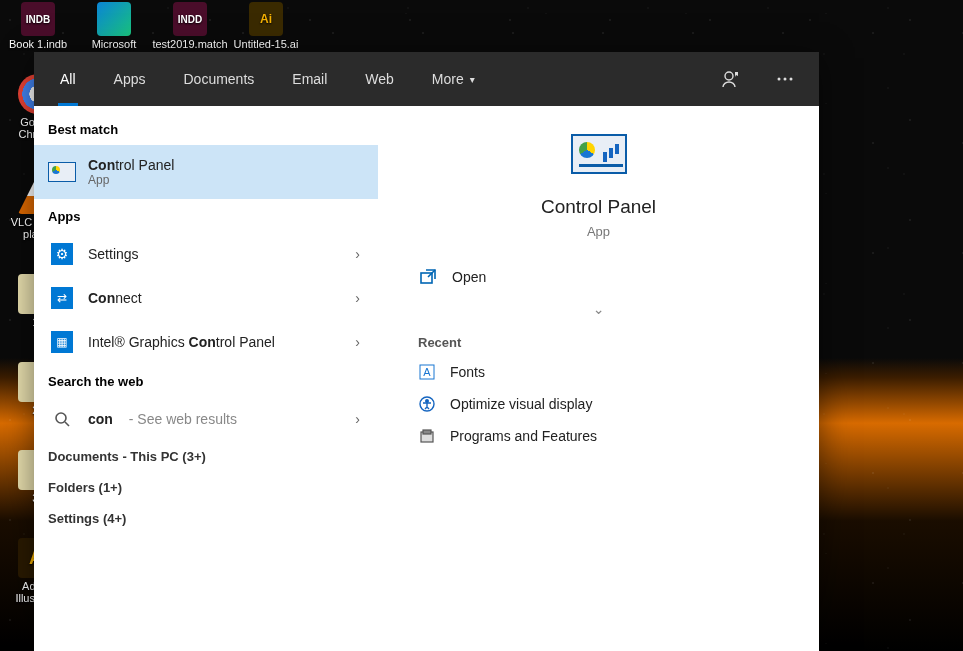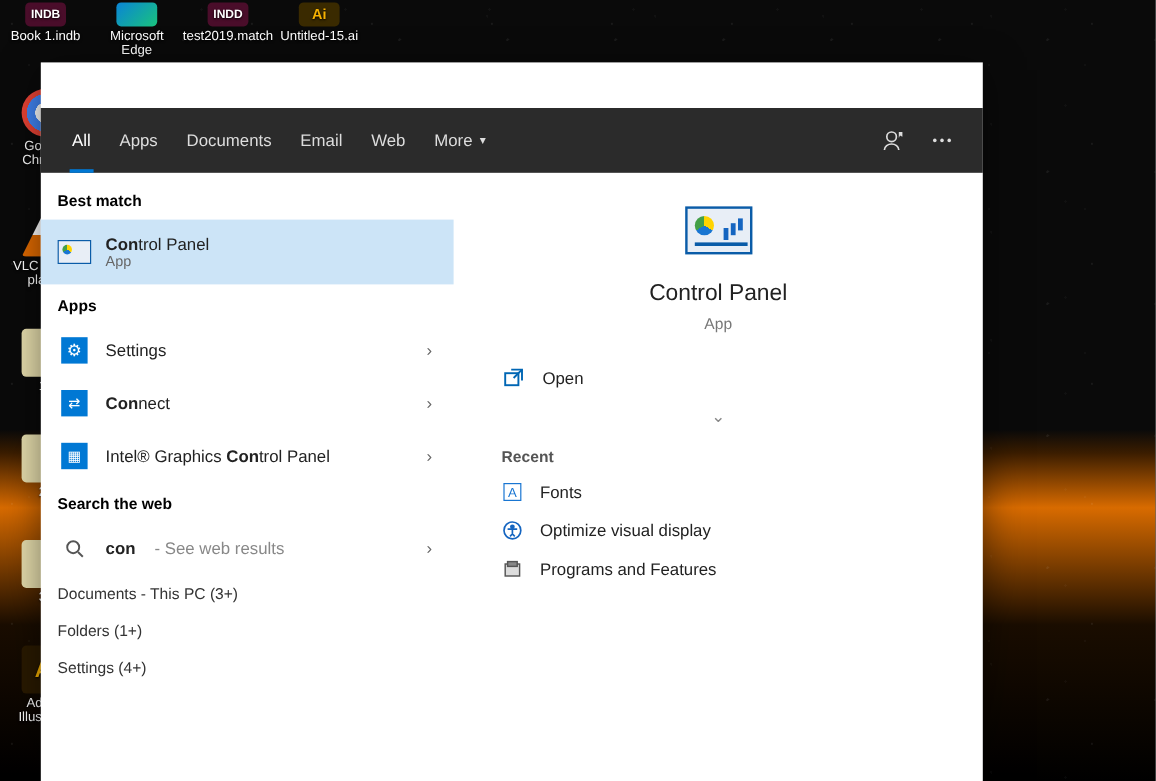--- a/index.html
+++ b/index.html
@@ -20,32 +20,32 @@
       radial-gradient(circle at 30% 45%, #fff1 1px, transparent 1px);
     background-size: 100px 100px, 120px 80px, 90px 110px, 140px 90px, 80px 120px;
     opacity:0.5;
   }
 
   
   .desktop-icons { position:absolute; left:0; top:0; width:100%; }
   .drow { display:flex; }
   .dicon { width:76px; display:flex; flex-direction:column; align-items:center; color:#fff; font-size:11px; text-align:center; text-shadow:0 1px 2px #000; padding:2px 2px 6px; }
   .dicon .box { width:40px; height:40px; margin-bottom:2px; border-radius:4px; display:flex; align-items:center; justify-content:center; font-size:18px; font-weight:bold; color:#fff; }
-  .dicon.small .box { width:34px; height:20px; }
+  .dicon.small .box { width:34px; height:34px; }
   .col { position:absolute; display:flex; flex-direction:column; gap:26px; }
 
   
   .panel {
     position:absolute; left:34px; top:52px; width:785px; height:599px;
     background:#fff; box-shadow:0 6px 30px rgba(0,0,0,0.5);
     display:flex; flex-direction:column;
   }
   .tabbar {
     height:54px; background:#2b2b2b; color:#ddd; display:flex; align-items:center;
-    padding:0 14px; gap:0;margin-top:38px;
+    padding:0 14px; gap:14px;
   }
   .tab { padding:0 12px; height:54px; display:flex; align-items:center; font-size:14px; cursor:default; position:relative; }
   .tab.active { color:#fff; }
   .tab.active::after { content:""; position:absolute; left:10px; right:10px; bottom:0; height:3px; background:#0078d4; }
   .tab .caret { margin-left:6px; font-size:10px; }
   .tabbar .spacer { flex:1; }
   .tabbar .ricon { width:40px; height:40px; display:flex; align-items:center; justify-content:center; color:#ddd; }
 
   .body { flex:1; display:flex; }
   .left { width:344px; border-right:0; display:flex; flex-direction:column; padding-top:6px; }
@@ -55,21 +55,21 @@
   .result { display:flex; align-items:center; gap:12px; padding:8px 14px; position:relative; }
   .result.best { background:#cce4f7; padding-top:12px; padding-bottom:12px; }
   .result .ricon2 { width:28px; height:28px; flex-shrink:0; display:flex; align-items:center; justify-content:center; }
   .result .txt { flex:1; display:flex; flex-direction:column; }
   .result .title { font-size:14px; color:#222; }
   .result .sub { font-size:12px; color:#666; }
   .result .chev { color:#666; font-size:14px; padding-right:4px; }
   .bold { font-weight:600; }
   .webhint { color:#888;padding-left:12px; }
 
-  .cat { font-size:13px; font-weight:400; color:#333; padding:8px 14px; }
+  .cat { font-size:13px; font-weight:700; color:#333; padding:8px 14px; }
 
   
   .preview-icon {
     width:56px; height:40px; border:2px solid #0a5ca8; background:#e8eef6;
     display:flex; align-items:center; justify-content:center; position:relative;
   }
   .preview-icon .pie { width:16px; height:16px; border-radius:50%;
     background: conic-gradient(#ffd400 0 120deg, #1976d2 120deg 240deg, #43a047 240deg 360deg);
     position:absolute; left:6px; top:6px; }
   .preview-icon .bar { position:absolute; right:6px; top:8px; width:4px; height:10px; background:#1565c0; box-shadow:-6px 4px 0 #1565c0, -12px 8px 0 #1565c0; }

